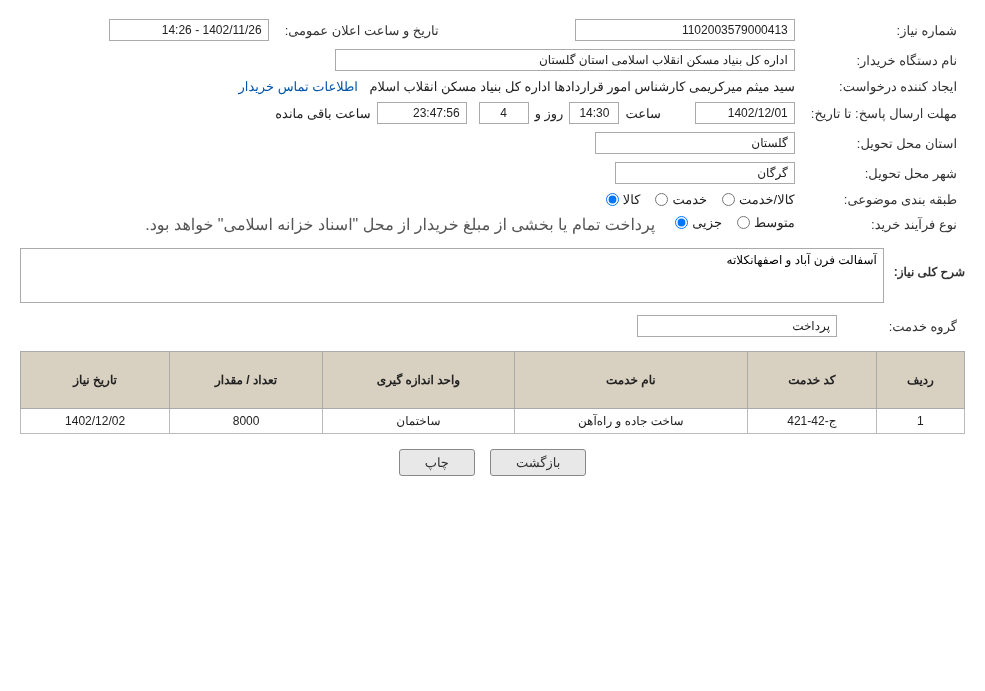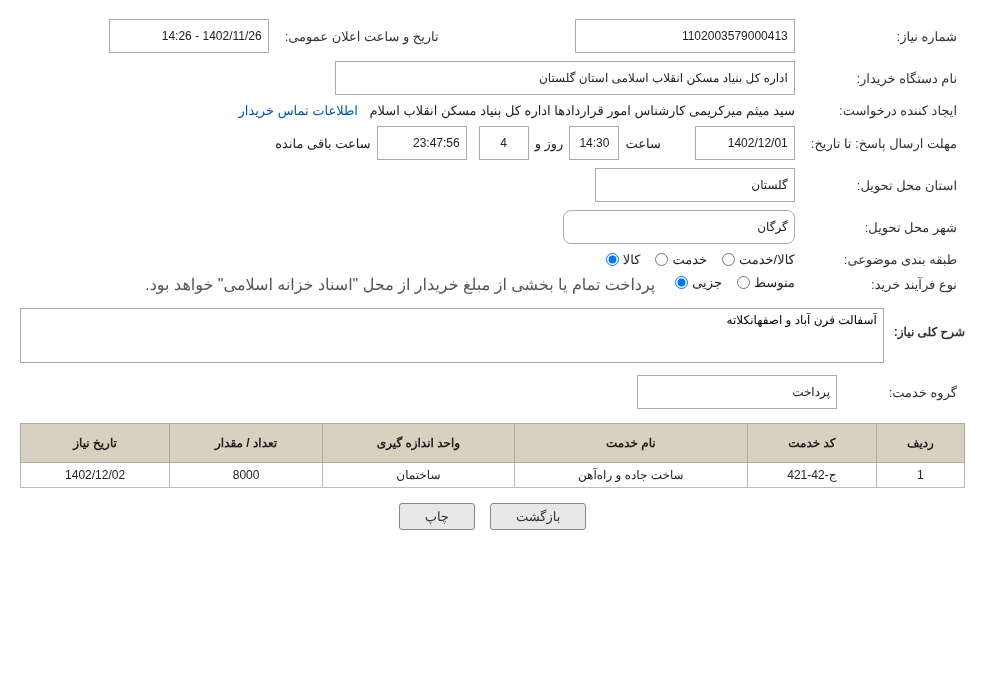--- a/index.html
+++ b/index.html
@@ -43,21 +43,21 @@
       color: #333;
       font-weight: normal;
       width: 120px;
     }
     .value-cell {
       text-align: right;
     }
     .input-box {
       border: 1px solid #aaa;
       background: #fff;
-      padding: 9px 6px;
+      padding: 3px 6px;
       font-family: Tahoma, Arial, sans-serif;
       font-size: 12px;
       direction: rtl;
     }
     .input-wide {
       width: 220px;
     }
     .input-medium {
       width: 160px;
     }
@@ -101,21 +101,21 @@
       font-size: 16px;
     }
     .data-table {
       width: 100%;
       border-collapse: collapse;
       margin: 8px 0;
     }
     .data-table th {
       background: #d8d0c0;
       border: 1px solid #aaa;
-      padding: 12px 10px;
+      padding: 21px 10px;
       text-align: center;
       font-weight: bold;
       font-size: 12px;
     }
     .data-table td {
       border: 1px solid #bbb;
       padding: 5px 10px;
       text-align: center;
       font-size: 12px;
     }
@@ -220,21 +220,21 @@
       <tr>
         <td class="label-cell">استان محل تحویل:</td>
         <td colspan="3" class="value-cell">
           <span class="input-box" style="display:inline-block; width:200px;">گلستان</span>
         </td>
       </tr>
 
       <tr>
         <td class="label-cell">شهر محل تحویل:</td>
         <td colspan="3" class="value-cell">
-          <span class="input-box" style="display:inline-block; width:232px;border-radius:8px;">گرگان</span>
+          <span class="input-box" style="display:inline-block; width:180px;">گرگان</span>
         </td>
       </tr>
 
       <tr>
         <td class="label-cell">طبقه بندی موضوعی:</td>
         <td colspan="3" class="value-cell">
           <div class="radio-group">
             <label class="radio-item">
               <span>کالا/خدمت</span>
               <input type="radio" name="subject_cat" value="kala_khedmat" style="">

